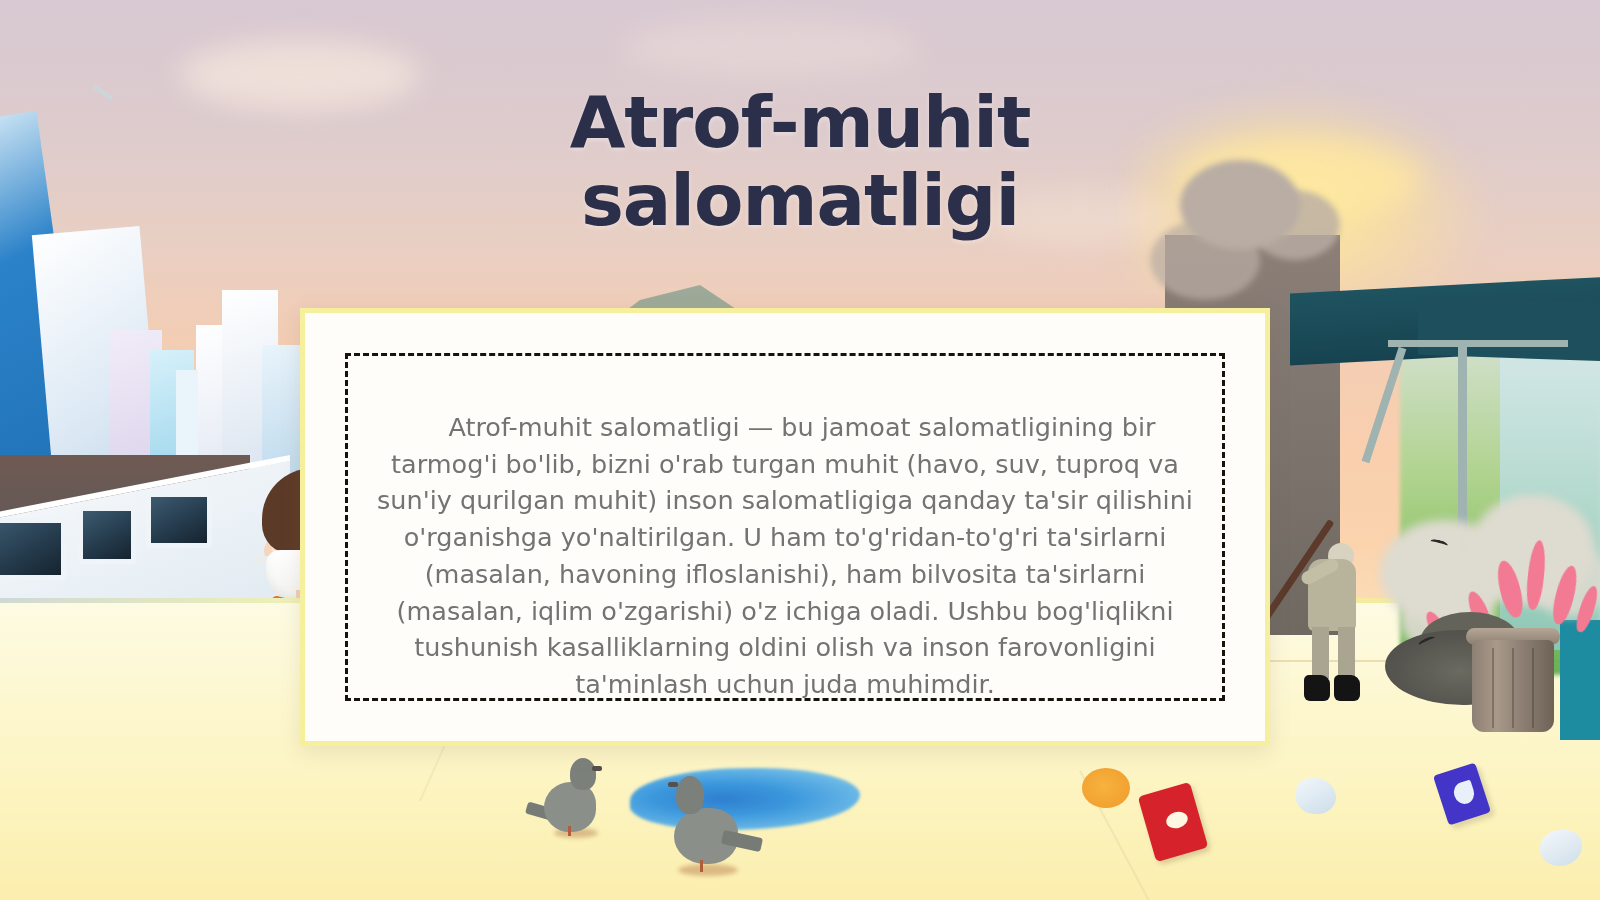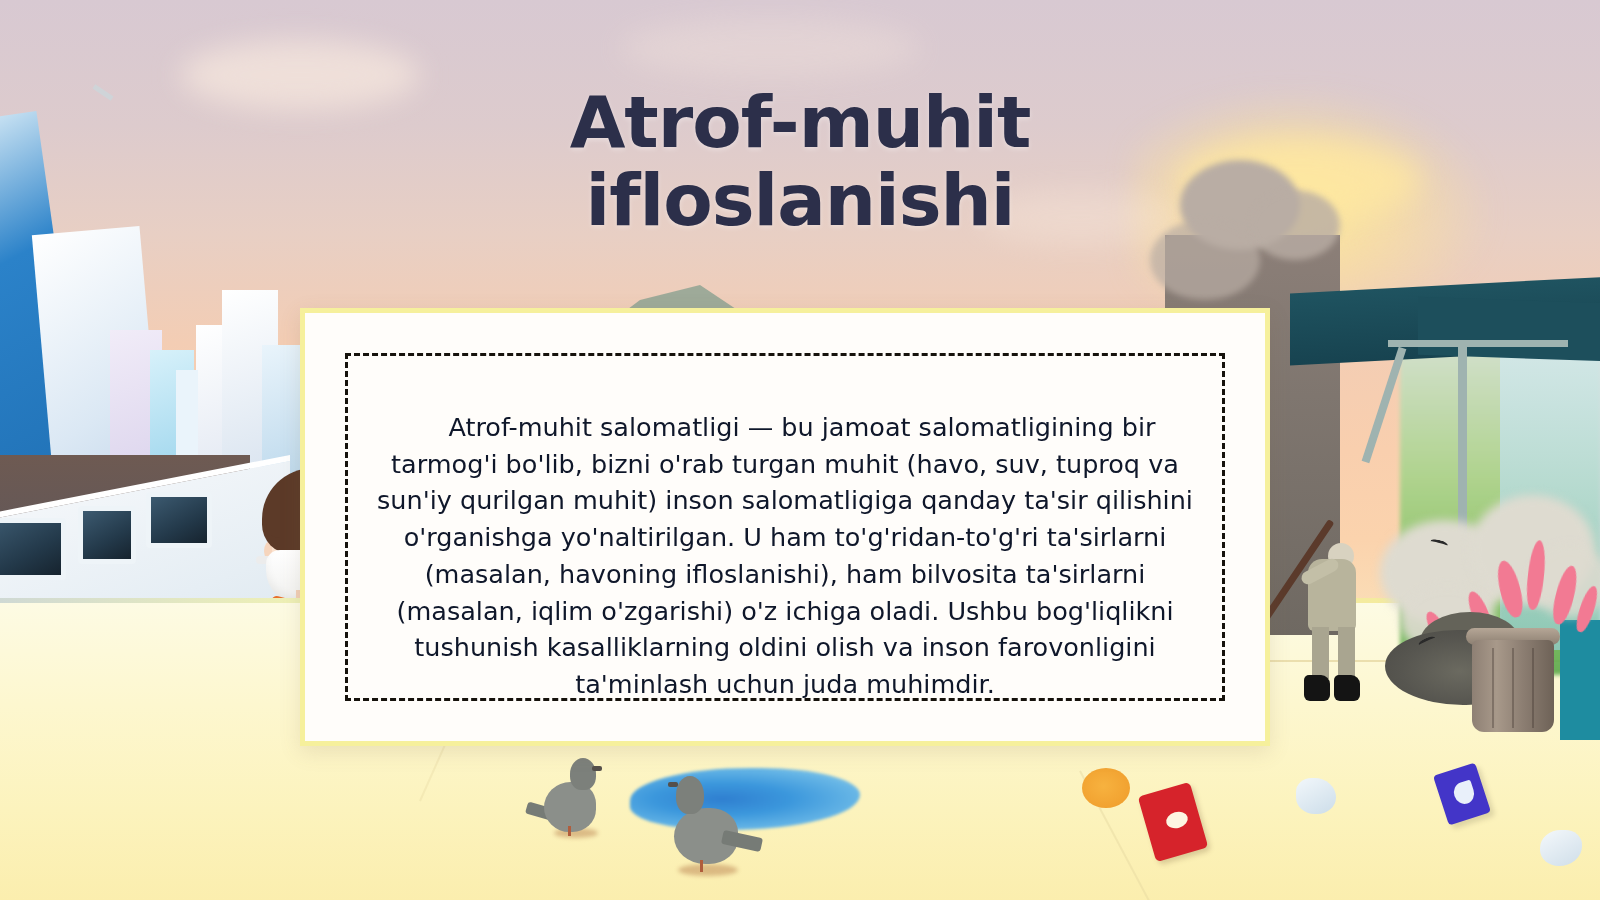--- a/index.html
+++ b/index.html
@@ -218,21 +218,21 @@
     border:5px solid #f6f09c;
     box-shadow:0 6px 20px rgba(120,100,70,.14);
   }
   .dashed {
     position:absolute; left:40px; top:40px; right:40px; bottom:40px;
     border:3px dashed #16120c;
   }
   .body-text {
     position:absolute; left:72px; right:72px; top:96px;
     text-align:center; font-size:25.5px; line-height:1.44;
-    color:#0f172a; font-family:"DejaVu Sans", sans-serif;
+    color:#737373; font-family:"DejaVu Sans", sans-serif;
     text-indent:34px;
   }
 
   
   .title {
     position:absolute; left:0; top:84px; width:1600px; text-align:center;
     font-size:72px; line-height:1.08; font-weight:bold; letter-spacing:-1px;
     color:#2c2f4a; font-family:"DejaVu Sans", sans-serif;
     text-shadow:0 2px 5px rgba(255,255,255,.35);
     white-space:pre-line;
@@ -383,20 +383,20 @@
 
   <div class="litter" style="left:1082px;top:768px;width:48px;height:40px;background:radial-gradient(ellipse at 45% 45%,#f7b23f,#ef9b2a);border-radius:50%;"></div>
   <div class="litter" style="left:1146px;top:788px;width:54px;height:68px;background:#d6232b;border-radius:5px;transform:rotate(-16deg);box-shadow:2px 4px 5px rgba(120,90,60,.25);"></div>
   <div class="litter" style="left:1166px;top:812px;width:22px;height:16px;background:#fdf6e2;border-radius:50%;transform:rotate(-16deg);"></div>
   <div class="litter" style="left:1296px;top:778px;width:40px;height:36px;background:linear-gradient(150deg,#f2f7fb,#ccdde9);border-radius:42% 58% 50% 50%;"></div>
   <div class="litter" style="left:1440px;top:768px;width:44px;height:52px;background:#4335c8;border-radius:4px;transform:rotate(-18deg);box-shadow:3px 5px 5px rgba(120,110,80,.22);"></div>
   <div class="litter" style="left:1454px;top:782px;width:20px;height:22px;background:#e9f0fa;border-radius:50% 12% 50% 50%;transform:rotate(-18deg);"></div>
   <div class="litter" style="left:1540px;top:830px;width:42px;height:36px;background:linear-gradient(150deg,#f4f8fb,#cfdee9);border-radius:50% 40% 55% 45%;"></div>
 
   <h1 class="title">Atrof-muhit
-ifloslanishi</h1>
+salomatligi</h1>
 
   <div class="card">
     <div class="dashed"></div>
     <p class="body-text">Atrof-muhit salomatligi — bu jamoat salomatligining bir tarmog'i bo'lib, bizni o'rab turgan muhit (havo, suv, tuproq va sun'iy qurilgan muhit) inson salomatligiga qanday ta'sir qilishini o'rganishga yo'naltirilgan. U ham to'g'ridan-to'g'ri ta'sirlarni (masalan, havoning ifloslanishi), ham bilvosita ta'sirlarni (masalan, iqlim o'zgarishi) o'z ichiga oladi. Ushbu bog'liqlikni tushunish kasalliklarning oldini olish va inson farovonligini ta'minlash uchun juda muhimdir.</p>
   </div>
 
 </div>
 
 </body></html>

